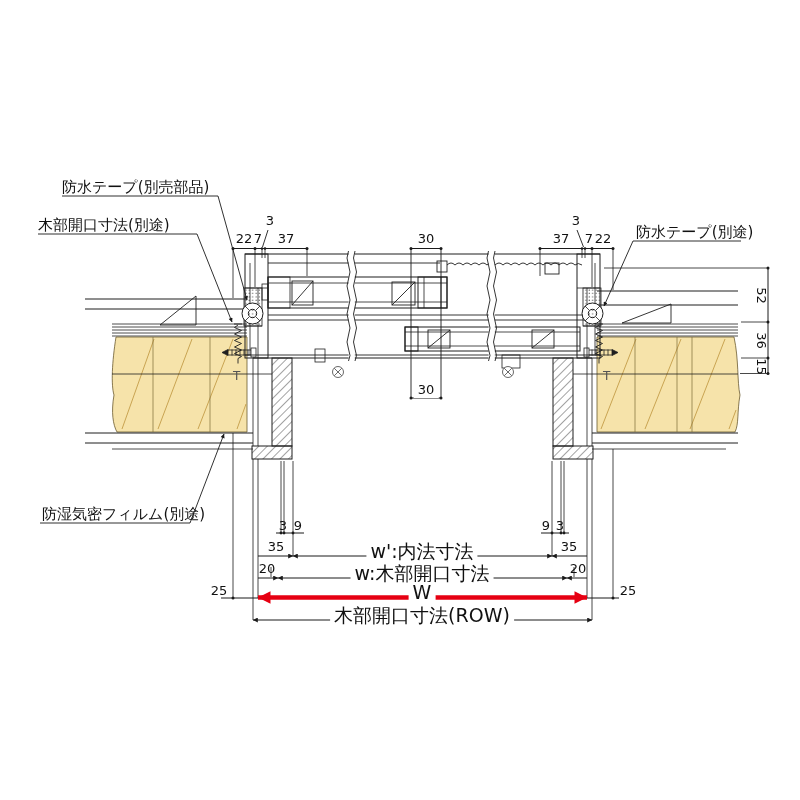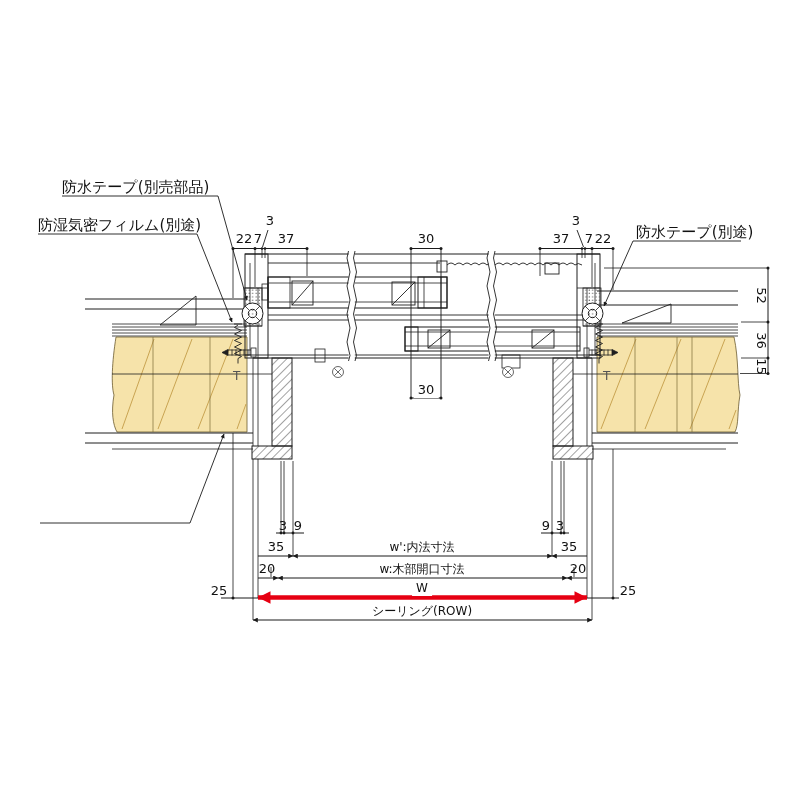--- a/index.html
+++ b/index.html
@@ -7,21 +7,21 @@
   body{font-family:"DejaVu Sans","Liberation Sans",sans-serif;position:relative;color:#111}
   .stage{position:absolute;inset:0;width:800px;height:684px}
   svg.draw{position:absolute;left:0;top:0}
   .lbl{position:absolute;white-space:nowrap;line-height:1.15}
   .callout{font-size:15px}
   .dim{font-size:13px}
   .c{transform:translateX(-50%)}
   .onln{background:#fff;padding:0 4px}
   .rot{transform:rotate(90deg);transform-origin:center}
   .tmark{font-size:12px;color:#555}
-  .w-name{font-size:12px}
+  .w-name{font-size:19px}
 </style>
 </head>
 <body>
 
 <div class="stage">
 
 <svg class="draw" width="800" height="800" viewBox="0 0 800 800">
   <defs>
     <pattern id="dots" width="3.4" height="3.4" patternUnits="userSpaceOnUse">
       <circle cx="1.1" cy="1.1" r="0.7" fill="#555"></circle>
@@ -360,22 +360,23 @@
     <line x1="38" y1="234" x2="197" y2="234"></line>
     <line x1="197" y1="234" x2="232" y2="322" marker-end="url(#arrS)"></line>
     <line x1="633" y1="241" x2="741" y2="241"></line>
     <line x1="633" y1="241" x2="604" y2="306" marker-end="url(#arrS)"></line>
     <line x1="40" y1="523" x2="190" y2="523"></line>
     <line x1="190" y1="523" x2="224" y2="434" marker-end="url(#arrS)"></line>
   </g>
 </svg>
 
 <span class="lbl callout" style="left:62px;top:179px">防水テープ(別売部品)</span>
-<span class="lbl callout" style="left:38px;top:217px">防湿気密フィルム(別途)</span>
+<span class="lbl callout" style="left:38px;top:217px">木部開口寸法(別途)</span>
 <span class="lbl callout" style="left:636px;top:224px">防水テープ(別途)</span>
+<span class="lbl callout" style="left:42px;top:506px">防湿気密フィルム(別途)</span>
 
 <span class="lbl dim c" style="left:270px;top:214px">3</span>
 <span class="lbl dim c" style="left:244px;top:232px">22</span>
 <span class="lbl dim c" style="left:258px;top:232px">7</span>
 <span class="lbl dim c" style="left:286px;top:232px">37</span>
 <span class="lbl dim c" style="left:426px;top:232px">30</span>
 <span class="lbl dim c" style="left:561px;top:232px">37</span>
 <span class="lbl dim c" style="left:576px;top:214px">3</span>
 <span class="lbl dim c" style="left:589px;top:232px">7</span>
 <span class="lbl dim c" style="left:603px;top:232px">22</span>
@@ -392,18 +393,18 @@
 <span class="lbl dim c" style="left:569px;top:540px">35</span>
 <span class="lbl dim c" style="left:267px;top:562px">20</span>
 <span class="lbl dim c" style="left:578px;top:562px">20</span>
 <span class="lbl dim c" style="left:219px;top:584px">25</span>
 <span class="lbl dim c" style="left:628px;top:584px">25</span>
 <span class="lbl dim c onln" style="left:426px;top:383px">30</span>
 
 <span class="lbl w-name c onln" style="left:422px;top:541px">w':内法寸法</span>
 <span class="lbl w-name c onln" style="left:422px;top:563px">w:木部開口寸法</span>
 <span class="lbl w-name c onln" style="left:422px;top:582px">W</span>
-<span class="lbl w-name c onln" style="left:422px;top:605px">シーリング(ROW)</span>
+<span class="lbl w-name c onln" style="left:422px;top:605px">木部開口寸法(ROW)</span>
 
 <span class="lbl tmark" style="left:233px;top:370px">T</span>
 <span class="lbl tmark" style="left:603px;top:370px">T</span>
 
 </div>
 
 </body></html>

